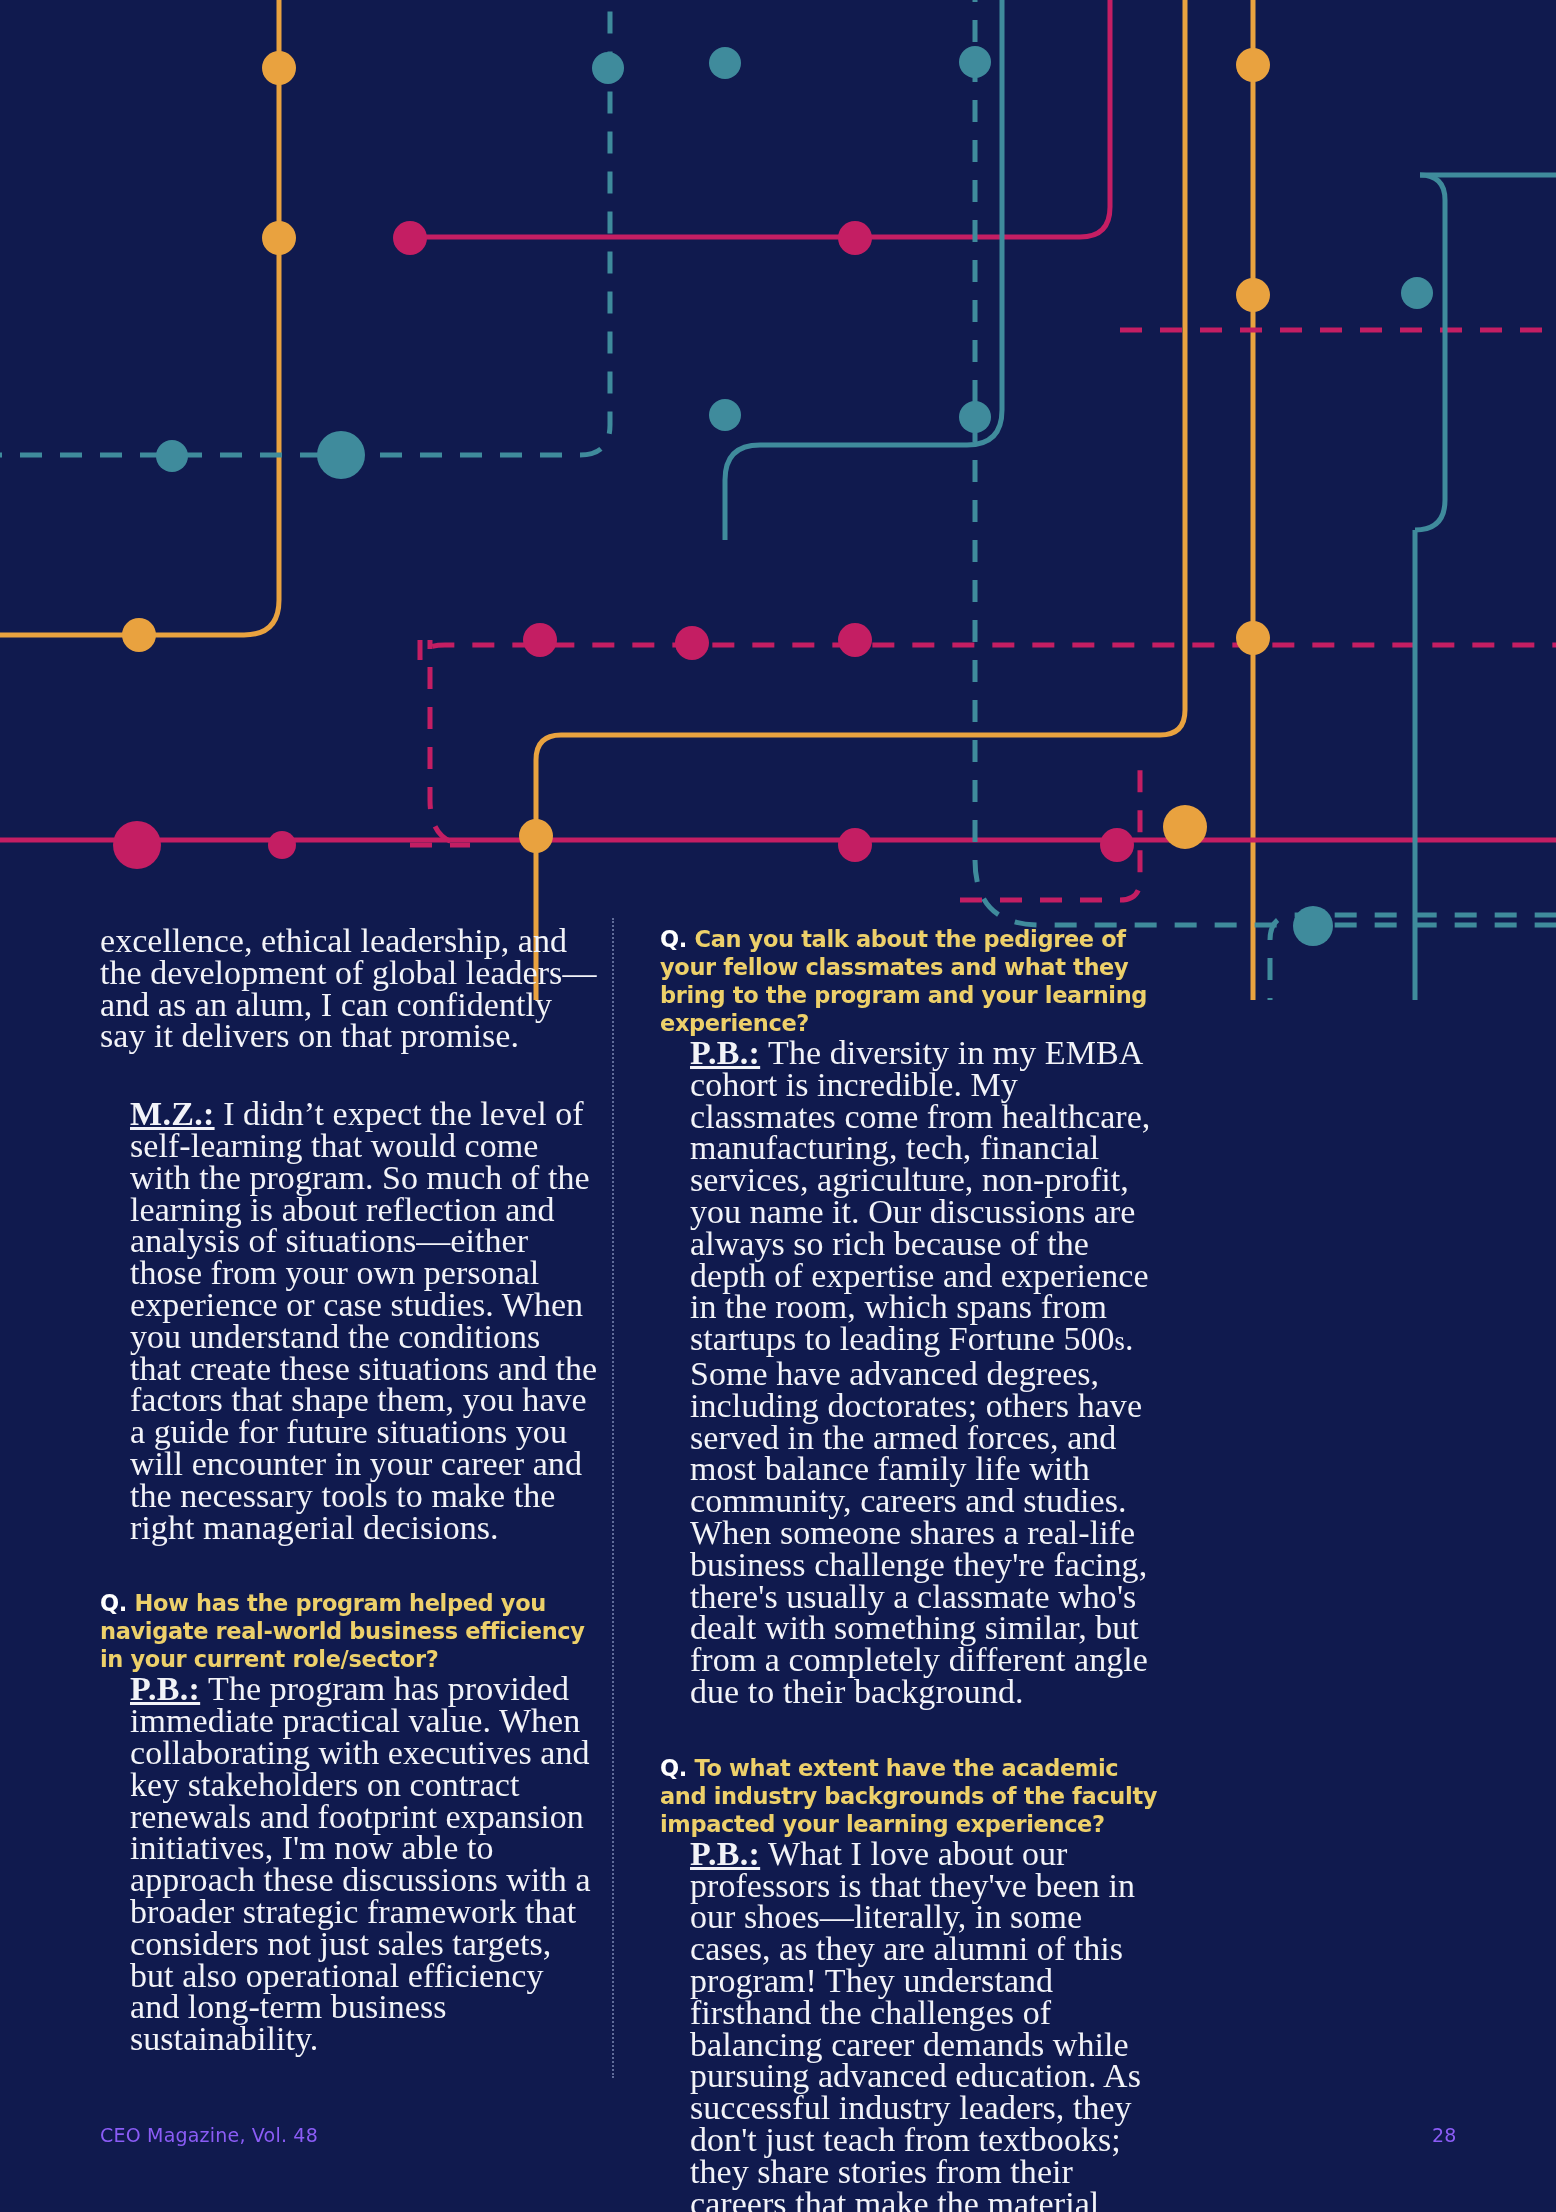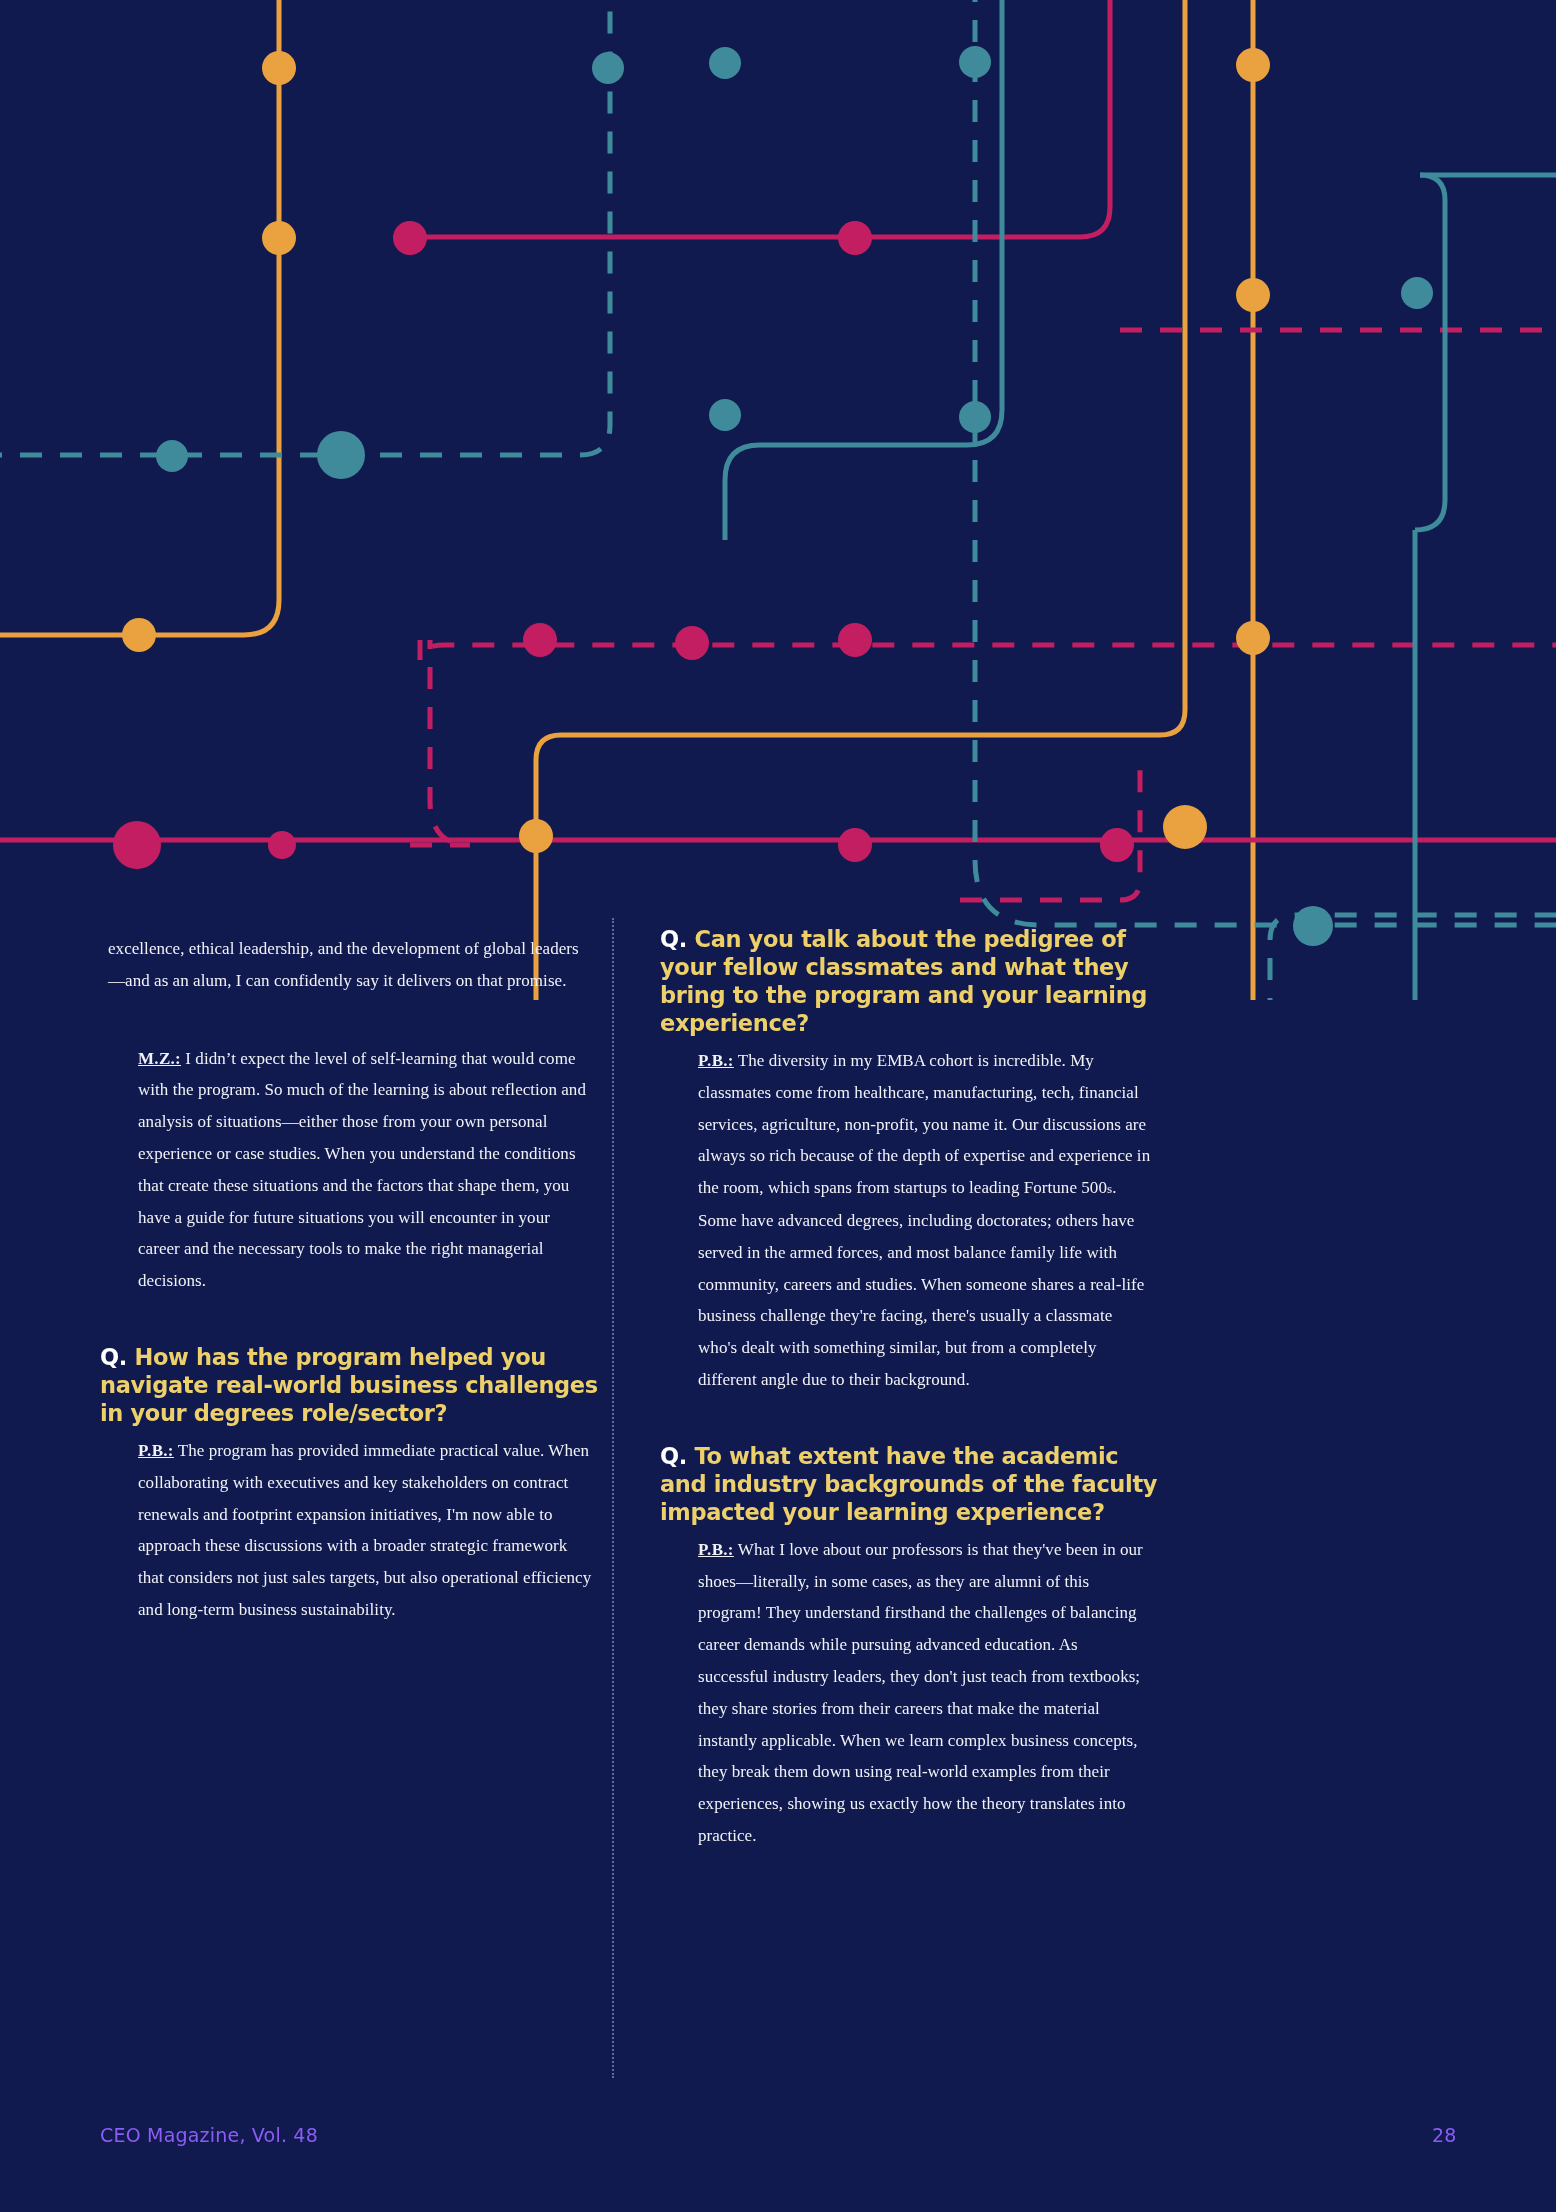--- a/index.html
+++ b/index.html
@@ -43,24 +43,24 @@
     position: absolute;
     left: 612px;
     top: 918px;
     width: 0;
     height: 1160px;
     border-left: 2px dotted #6f7ba8;
     opacity: .85;
   }
 
   p.body {
-    margin: 8px;
+    margin: 0;
     color: #f2f3f8;
     font-family: "Liberation Serif", serif;
-    font-size: 17px;
+    font-size: 34px;
     line-height: 31.8px;
     text-align: left;
     letter-spacing: .05px;
   }
 
   .indent { padding-left: 30px; }
 
   .speaker {
     font-weight: bold;
     letter-spacing: .3px;
@@ -191,21 +191,21 @@
     <div class="q-block">
       <p class="body indent">
         <span class="speaker">M.Z.:</span> 
         <span>I didn’t expect the level of self-learning that would come with the program. So much of the learning is about reflection and analysis of situations—either those from your own personal experience or case studies. When you understand the conditions that create these situations and the factors that shape them, you have a guide for future situations you will encounter in your career and the necessary tools to make the right managerial decisions.</span>
       </p>
     </div>
 
     <div class="q-block">
       <p class="question">
         <span class="qmark">Q.</span> 
-        <span>How has the program helped you navigate real-world business challenges in your degrees role/sector?</span>
+        <span>How has the program helped you navigate real-world business efficiency in your current role/sector?</span>
       </p>
       <p class="body indent">
         <span class="speaker">P.B.:</span> 
         <span>The program has provided immediate practical value. When collaborating with executives and key stakeholders on contract renewals and footprint expansion initiatives, I'm now able to approach these discussions with a broader strategic framework that considers not just sales targets, but also operational efficiency and long-term business sustainability.</span>
       </p>
     </div>
   </div>
 
   <div class="col col-right">
 

